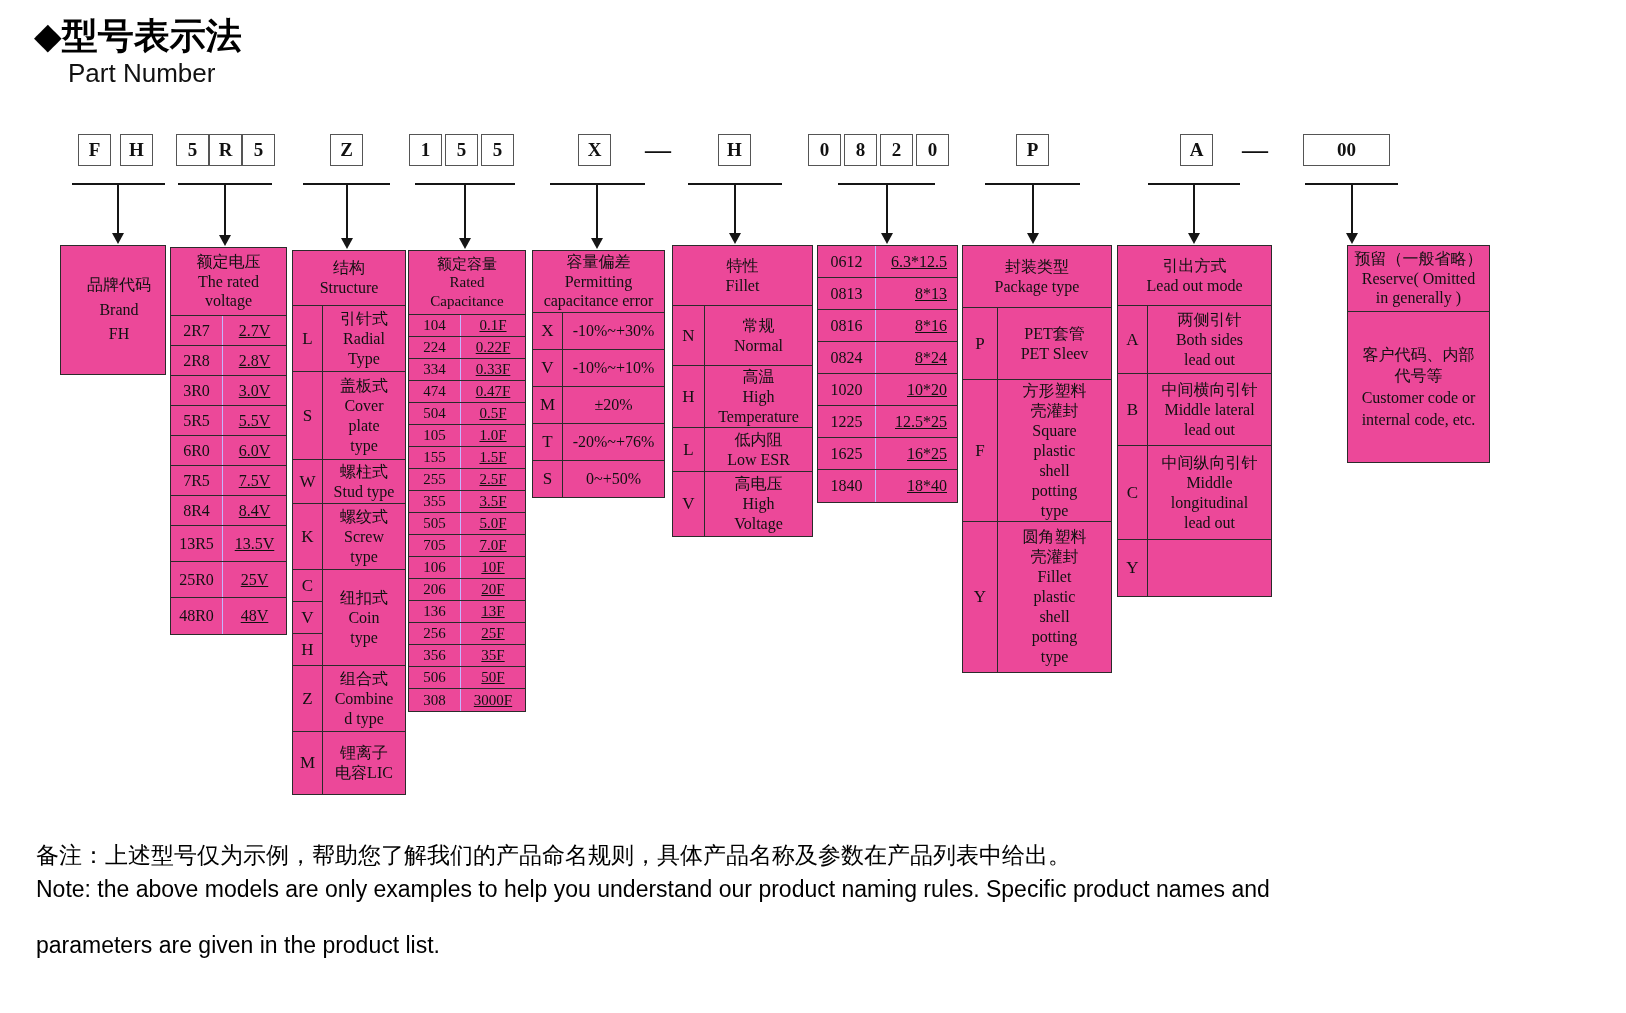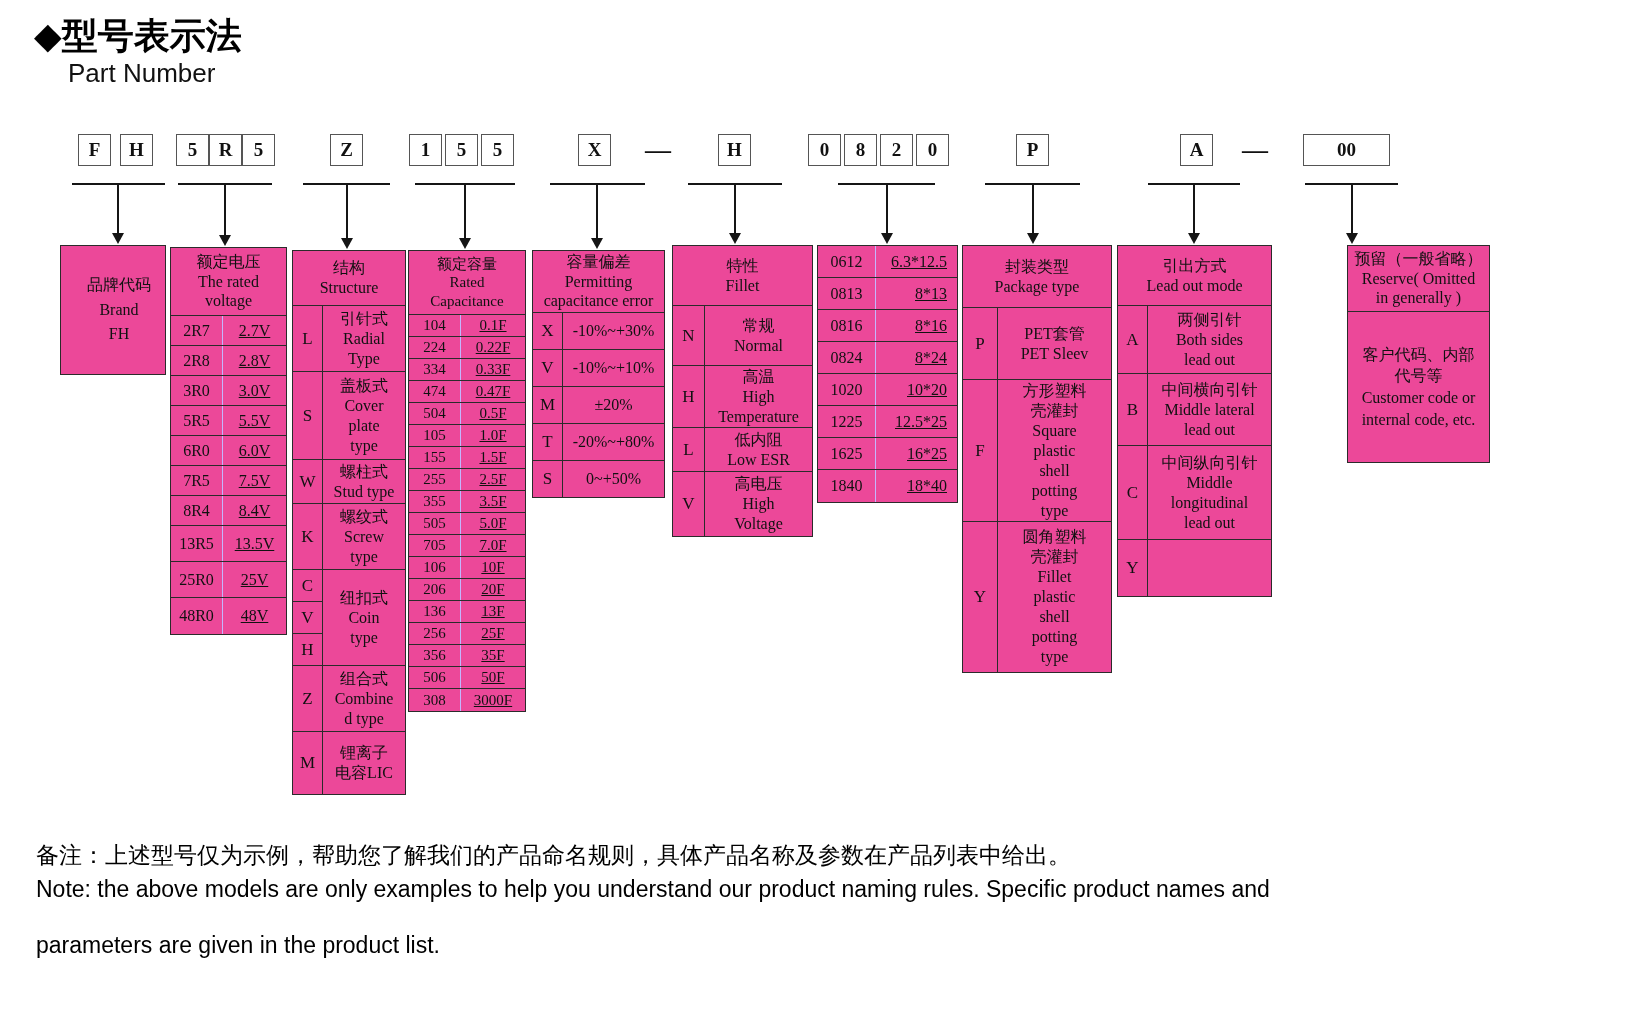--- a/index.html
+++ b/index.html
@@ -294,21 +294,21 @@
         </div>
         <div class="tbl-row" style="height: 37px;">
           <div class="cell cell-code" style="width: 30px;">M</div>
           <div class="cell-desc">
             <div class="desc-line">±20%</div>
           </div>
         </div>
         <div class="tbl-row" style="height: 37px;">
           <div class="cell cell-code" style="width: 30px;">T</div>
           <div class="cell-desc">
-            <div class="desc-line">-20%~+80%</div>
+            <div class="desc-line">-20%~+76%</div>
           </div>
         </div>
         <div class="tbl-row" style="height: 36px;">
           <div class="cell cell-code" style="width: 30px;">S</div>
           <div class="cell-desc">
             <div class="desc-line">0~+50%</div>
           </div>
         </div>
       </div>
       <div class="pn-box" style="left: 718px; top: 134px; width: 33px; height: 32px;">H</div>

